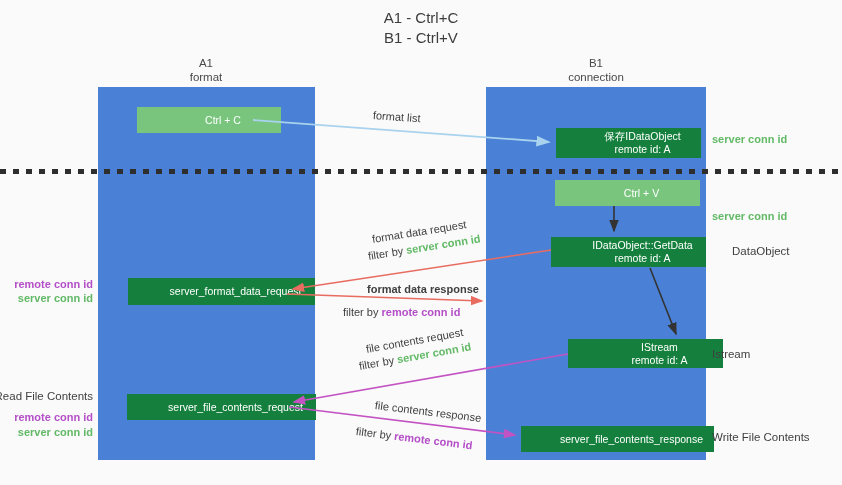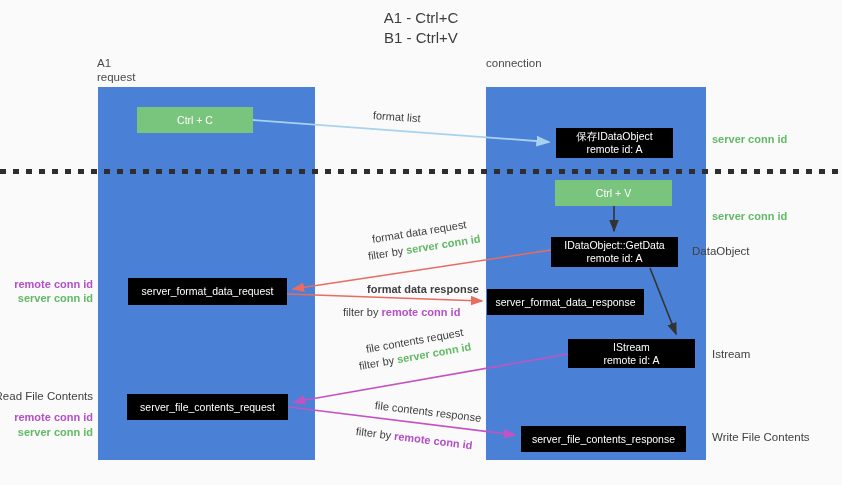--- a/index.html
+++ b/index.html
@@ -6,31 +6,31 @@
   body {
     width:842px; height:485px; background:#fafafa;
     font-family:"Liberation Sans", sans-serif;
     position:relative; overflow:hidden;
   }
   .stage { position:absolute; left:0; top:0; width:842px; height:364px; }
 
   .title { position:absolute; left:0; top:8px; width:842px; text-align:center;
            color:#3c3c3c; font-size:15px; line-height:20px; }
 
-  .col-header { position:absolute; color:#4a4a4a;
+  .col-header { position:absolute; text-align:center; color:#4a4a4a;
                 font-size:11.5px; line-height:14px; }
   .lifeline { position:absolute; top:87px; height:373px; background:#4a80d6; }
 
   .divider { position:absolute; left:0; top:169px; width:842px; height:5px;
              background:repeating-linear-gradient(to right,#2e2e2e 0 6px,transparent 6px 13px); }
 
   .node { position:absolute; display:flex; flex-direction:column; align-items:center;
           justify-content:center; text-align:center; color:#fff; white-space:nowrap;
-          font-size:10.5px; line-height:13px; }
-  .orange { background:#000000; }
+          font-size:10.5px; line-height:13px;padding-left:28px; }
+  .orange { background:#15803d; }
   .green  { background:#79c57e; }
 
   .elabel { position:absolute; font-size:11px; color:#3f3f3f; white-space:nowrap;
             transform-origin:left center; }
   .key-green  { color:#62b966; font-weight:bold; }
   .key-purple { color:#b44fc8; font-weight:bold; }
 
   .ann { position:absolute; font-size:11px; white-space:nowrap; }
   .ann-green  { color:#62b966; font-weight:bold; }
   .ann-purple { color:#b44fc8; font-weight:bold; }
@@ -44,23 +44,24 @@
 
 <div class="stage">
 
   <div class="title">
     <div>A1 - Ctrl+C</div>
     <div>B1 - Ctrl+V</div>
   </div>
 
   <div class="col-header" style="left:97px; top:56px; width:218px;">
     <div>A1</div>
-    <div>request</div>
+    <div>format</div>
   </div>
   <div class="col-header" style="left:486px; top:56px; width:220px;">
+    <div>B1</div>
     <div>connection</div>
   </div>
 
   <div class="lifeline" style="left:98px; width:217px;"></div>
   <div class="lifeline" style="left:486px; width:220px;"></div>
 
   <div class="divider"></div>
 
   <div class="node green" style="left:137px; top:107px; width:116px; height:26px;">
     <span>Ctrl + C</span>
@@ -77,23 +78,20 @@
 
   <div class="node orange" style="left:551px; top:237px; width:127px; height:30px;">
     <span>IDataObject::GetData</span>
     <span>remote id: A</span>
   </div>
 
   <div class="node orange" style="left:128px; top:278px; width:159px; height:27px;">
     <span>server_format_data_request</span>
   </div>
 
-  <div class="node orange" style="left:487px; top:289px; width:157px; height:26px;">
-    <span>server_format_data_response</span>
-  </div>
 
   <div class="node orange" style="left:568px; top:339px; width:127px; height:29px;">
     <span>IStream</span>
     <span>remote id: A</span>
   </div>
 
   <div class="node orange" style="left:521px; top:426px; width:165px; height:26px;">
     <span>server_file_contents_response</span>
   </div>
 
@@ -142,21 +140,21 @@
     <span>filter by </span><span class="key-green">server conn id</span>
   </div>
 
   <div class="elabel" style="left:375px; top:399px; transform:rotate(7deg);">file contents response</div>
   <div class="elabel" style="left:356px; top:425px; transform:rotate(7deg);">
     <span>filter by </span><span class="key-purple">remote conn id</span>
   </div>
 
   <div class="ann ann-green" style="left:712px; top:133px;">server conn id</div>
   <div class="ann ann-green" style="left:712px; top:210px;">server conn id</div>
-  <div class="ann ann-dark" style="left:692px; top:245px;text-align:center;">DataObject</div>
+  <div class="ann ann-dark" style="left:732px; top:245px;text-align:center;">DataObject</div>
   <div class="ann ann-dark" style="left:712px; top:348px;">Istream</div>
   <div class="ann ann-dark" style="left:712px; top:431px;">Write File Contents</div>
 
   <div class="ann ann-purple ann-left" style="top:278px;">remote conn id</div>
   <div class="ann ann-green ann-left" style="top:292px;">server conn id</div>
   <div class="ann ann-dark ann-left" style="top:390px;">Read File Contents</div>
   <div class="ann ann-purple ann-left" style="top:411px;">remote conn id</div>
   <div class="ann ann-green ann-left" style="top:426px;">server conn id</div>
 
 </div>

